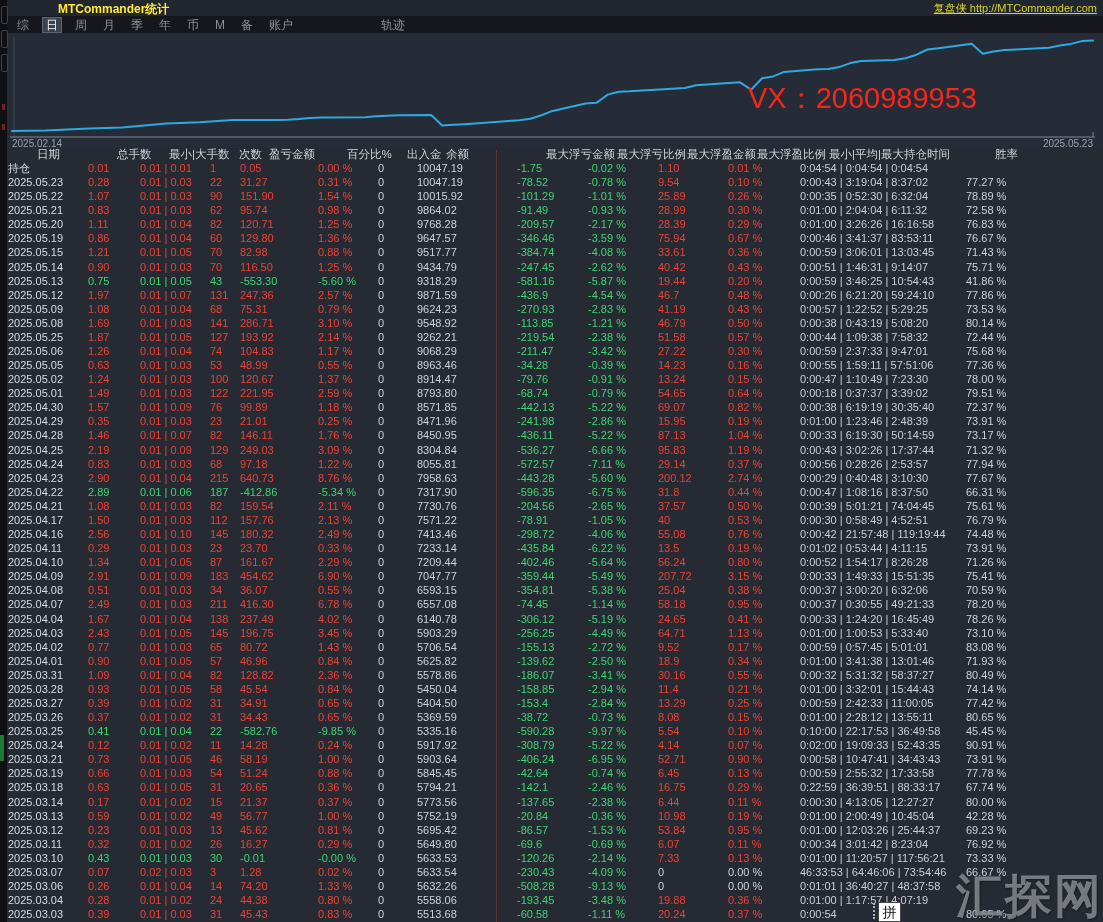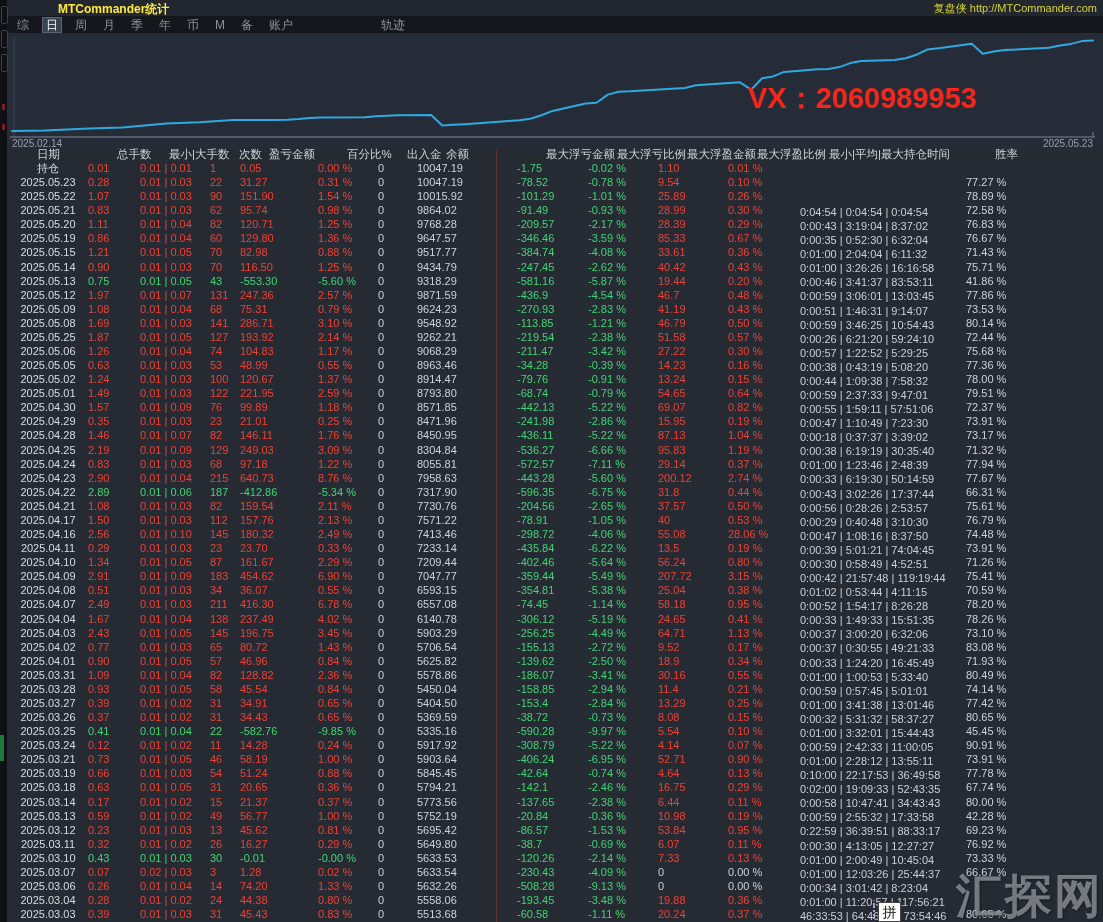--- a/index.html
+++ b/index.html
@@ -6,43 +6,43 @@
   body{width:1103px;height:922px;overflow:hidden;position:relative;
        font-family:"Liberation Sans","DejaVu Sans",sans-serif;}
   
   .edge-strip{position:absolute;left:0;top:0;width:7px;height:922px;background:#0e1014;z-index:40;}
   .edge-box{position:absolute;left:1px;width:5px;height:16px;border:1px solid #3c424c;border-radius:2px;}
   .edge-dot{position:absolute;left:2px;width:3px;height:6px;background:#7a1f1f;}
   .edge-grn{position:absolute;left:0;width:4px;height:26px;background:#1d7a3a;}
   
   .titlebar{position:absolute;left:0;top:0;width:1103px;height:16px;background:#22262e;z-index:10;}
   .titlebar .title{position:absolute;left:10px;top:1px;color:#ffe93b;font-size:12px;font-weight:bold;padding-left:48px;}
-  .titlebar .brand{position:absolute;right:6px;top:1px;color:#d9d42a;font-size:11px;}
+  .titlebar .brand{position:absolute;right:6px;top:1px;color:#d9d42a;font-size:11px;text-decoration:underline;}
   
   .toolbar{position:absolute;left:0;top:16px;width:1103px;height:17px;background:#15171c;z-index:10;
            display:flex;align-items:center;padding-left:14px;box-sizing:border-box;}
   .tb-item{color:#8a919c;font-size:12px;margin-right:10px;padding:0 3px;line-height:14px;cursor:default;}
   .tb-item.active{background:#3a414f;border:1px solid #5d6574;color:#f4f6f8;}
   .tb-item.gap{margin-left:72px;}
   
   .chart{position:absolute;left:0;top:33px;width:1103px;height:115px;background:#262c37;}
   .chart svg{display:block;}
   .anno-left{position:absolute;left:73px;top:20px;color:#f5261a;font-size:33px;font-weight:bold;z-index:5;}
-  .anno-right{position:absolute;left:748px;top:46px;color:#f5261a;font-size:29px;font-weight:700;z-index:5;}
+  .anno-right{position:absolute;left:748px;top:46px;color:#f5261a;font-size:29px;font-weight:400;z-index:5;}
   
   .tableZone{position:absolute;left:0;top:148px;width:1103px;height:774px;background:#262b33;}
   .trow{display:grid;grid-template-columns:80px 52px 70px 30px 78px 60px 39px 100px 71px 70px 70px 72px 166px 1fr;
         padding-left:8px;height:14.09px;line-height:14.2px;font-size:11px;white-space:nowrap;}
   .thead{height:13px;line-height:13px;font-size:11.5px;color:#ced4db;padding-left:37px;}
   .thead span{overflow:hidden;}
   .c-red{color:#ee4135;}
   .c-grn{color:#3dd573;}
   .c-neu{color:#ccd2d9;}
-  .c-date{color:#d7dce1;text-align:center;}
-  .c-time{color:#c9cfd6;margin-top:44px;}
+  .c-date{color:#d7dce1;}
+  .c-time{color:#c9cfd6;}
   .vline{position:absolute;left:496px;top:150px;width:1px;height:772px;background:rgba(205,70,60,0.35);}
   
   .watermark{position:absolute;right:0px;bottom:-6px;z-index:50;
              font-size:47px;font-weight:bold;letter-spacing:2px;
              color:rgba(195,200,206,0.55);text-shadow:1px 1px 2px rgba(20,22,26,0.8);}
   
   .ime{position:absolute;left:878px;top:902px;width:21px;height:18px;background:#ffffff;
        border:1px solid #444;z-index:60;color:#111;font-size:14px;line-height:18px;text-align:center;}
   .ime-caret{position:absolute;left:873px;top:903px;width:1px;height:16px;z-index:60;
              border-left:2px dotted #9fb6c8;}
@@ -185,21 +185,21 @@
         <span class="c-date">2025.05.19</span>
         <span class="c-red">0.86</span>
         <span class="c-red">0.01 | 0.04</span>
         <span class="c-red">60</span>
         <span class="c-red">129.80</span>
         <span class="c-red">1.36 %</span>
         <span class="c-neu">0</span>
         <span class="c-neu">9647.57</span>
         <span class="c-grn">-346.46</span>
         <span class="c-grn">-3.59 %</span>
-        <span class="c-red">85.33</span>
+        <span class="c-red">75.94</span>
         <span class="c-red">0.67 %</span>
         <span class="c-time">0:00:46 | 3:41:37 | 83:53:11</span>
         <span class="c-neu">76.67 %</span>
       </div>
       <div class="trow">
         <span class="c-date">2025.05.15</span>
         <span class="c-red">1.21</span>
         <span class="c-red">0.01 | 0.05</span>
         <span class="c-red">70</span>
         <span class="c-red">82.98</span>
@@ -522,21 +522,21 @@
         <span class="c-red">2.56</span>
         <span class="c-red">0.01 | 0.10</span>
         <span class="c-red">145</span>
         <span class="c-red">180.32</span>
         <span class="c-red">2.49 %</span>
         <span class="c-neu">0</span>
         <span class="c-neu">7413.46</span>
         <span class="c-grn">-298.72</span>
         <span class="c-grn">-4.06 %</span>
         <span class="c-red">55.08</span>
-        <span class="c-red">28.06 %</span>
+        <span class="c-red">0.76 %</span>
         <span class="c-time">0:00:42 | 21:57:48 | 119:19:44</span>
         <span class="c-neu">74.48 %</span>
       </div>
       <div class="trow">
         <span class="c-date">2025.04.11</span>
         <span class="c-red">0.29</span>
         <span class="c-red">0.01 | 0.03</span>
         <span class="c-red">23</span>
         <span class="c-red">23.70</span>
         <span class="c-red">0.33 %</span>
@@ -793,21 +793,21 @@
         <span class="c-date">2025.03.19</span>
         <span class="c-red">0.66</span>
         <span class="c-red">0.01 | 0.03</span>
         <span class="c-red">54</span>
         <span class="c-red">51.24</span>
         <span class="c-red">0.88 %</span>
         <span class="c-neu">0</span>
         <span class="c-neu">5845.45</span>
         <span class="c-grn">-42.64</span>
         <span class="c-grn">-0.74 %</span>
-        <span class="c-red">4.64</span>
+        <span class="c-red">6.45</span>
         <span class="c-red">0.13 %</span>
         <span class="c-time">0:00:59 | 2:55:32 | 17:33:58</span>
         <span class="c-neu">77.78 %</span>
       </div>
       <div class="trow">
         <span class="c-date">2025.03.18</span>
         <span class="c-red">0.63</span>
         <span class="c-red">0.01 | 0.05</span>
         <span class="c-red">31</span>
         <span class="c-red">20.65</span>
@@ -871,21 +871,21 @@
       </div>
       <div class="trow">
         <span class="c-date">2025.03.11</span>
         <span class="c-red">0.32</span>
         <span class="c-red">0.01 | 0.02</span>
         <span class="c-red">26</span>
         <span class="c-red">16.27</span>
         <span class="c-red">0.29 %</span>
         <span class="c-neu">0</span>
         <span class="c-neu">5649.80</span>
-        <span class="c-grn">-38.7</span>
+        <span class="c-grn">-69.6</span>
         <span class="c-grn">-0.69 %</span>
         <span class="c-red">6.07</span>
         <span class="c-red">0.11 %</span>
         <span class="c-time">0:00:34 | 3:01:42 | 8:23:04</span>
         <span class="c-neu">76.92 %</span>
       </div>
       <div class="trow">
         <span class="c-date">2025.03.10</span>
         <span class="c-grn">0.43</span>
         <span class="c-grn">0.01 | 0.03</span>

